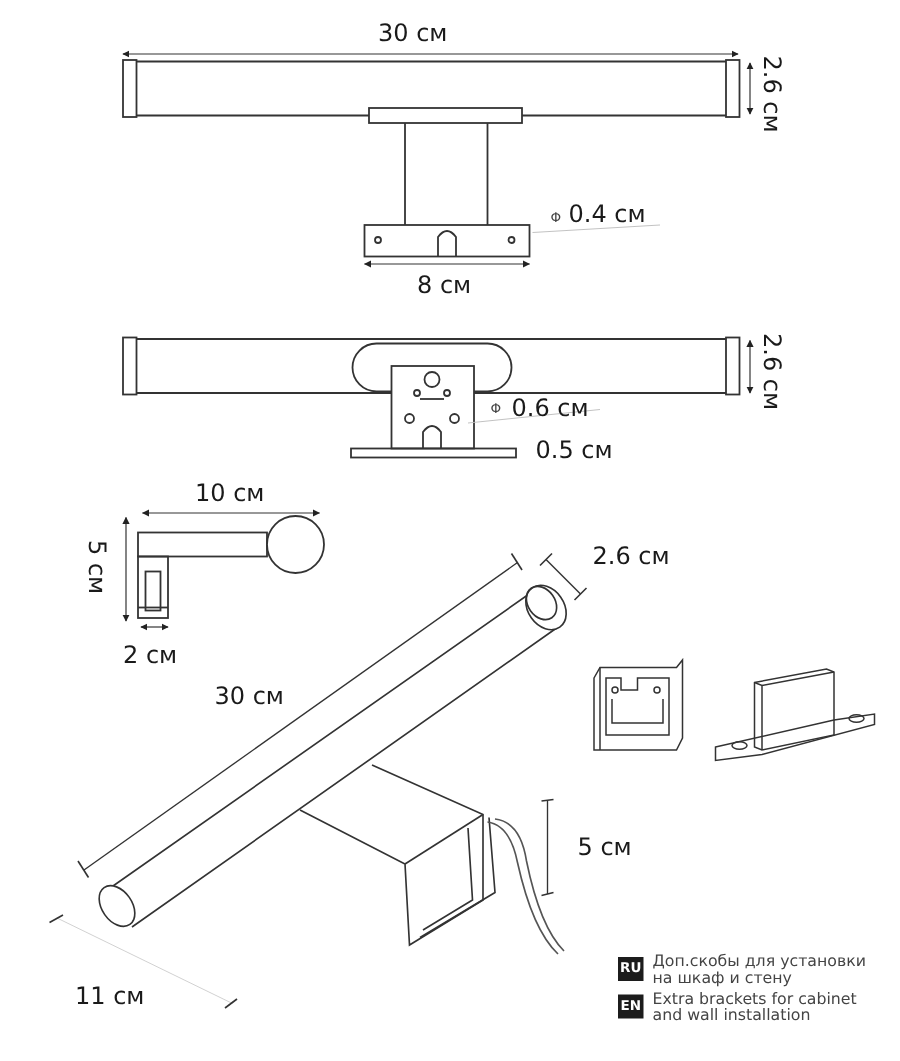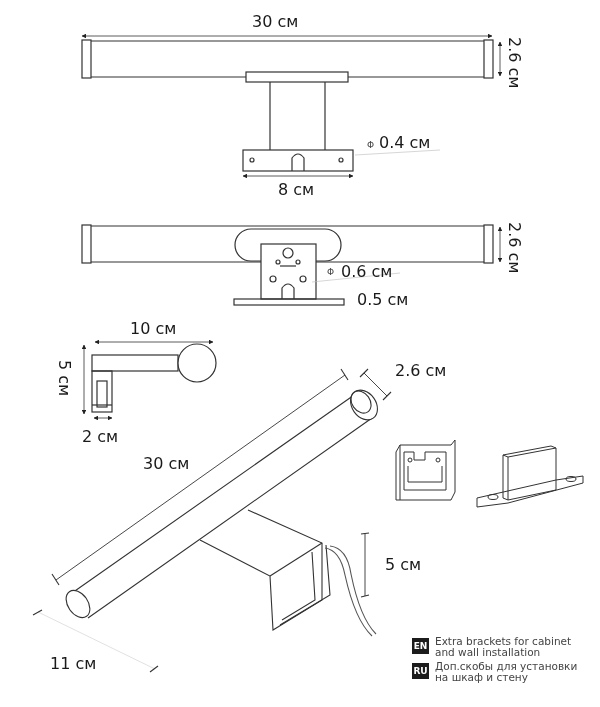--- a/index.html
+++ b/index.html
@@ -129,26 +129,26 @@
     <path d="M503,455 L551,446 L556,448 L556,490 L508,500 L503,498 Z"></path>
     <path d="M503,455 L508,457 L556,448 M508,457 L508,500"></path>
     <path d="M477,498 L556,480 L583,476 L583,483 L508,503 L477,507 Z"></path>
     <ellipse cx="493" cy="497" rx="5" ry="2.5"></ellipse>
     <ellipse cx="571" cy="479" rx="5" ry="2.5"></ellipse>
   </g>
 </svg>
 
 <div class="legend">
   <div class="legend-row">
+    <div class="badge">RU</div>
+    <div class="ltext">
+      <div>Доп.скобы для установки</div>
+      <div>на шкаф и стену</div>
+    </div>
+  </div>
+  <div class="legend-row">
     <div class="badge">EN</div>
     <div class="ltext">
       <div>Extra brackets for cabinet</div>
       <div>and wall installation</div>
     </div>
   </div>
-  <div class="legend-row">
-    <div class="badge">RU</div>
-    <div class="ltext">
-      <div>Доп.скобы для установки</div>
-      <div>на шкаф и стену</div>
-    </div>
-  </div>
 </div>
 
 </body></html>

